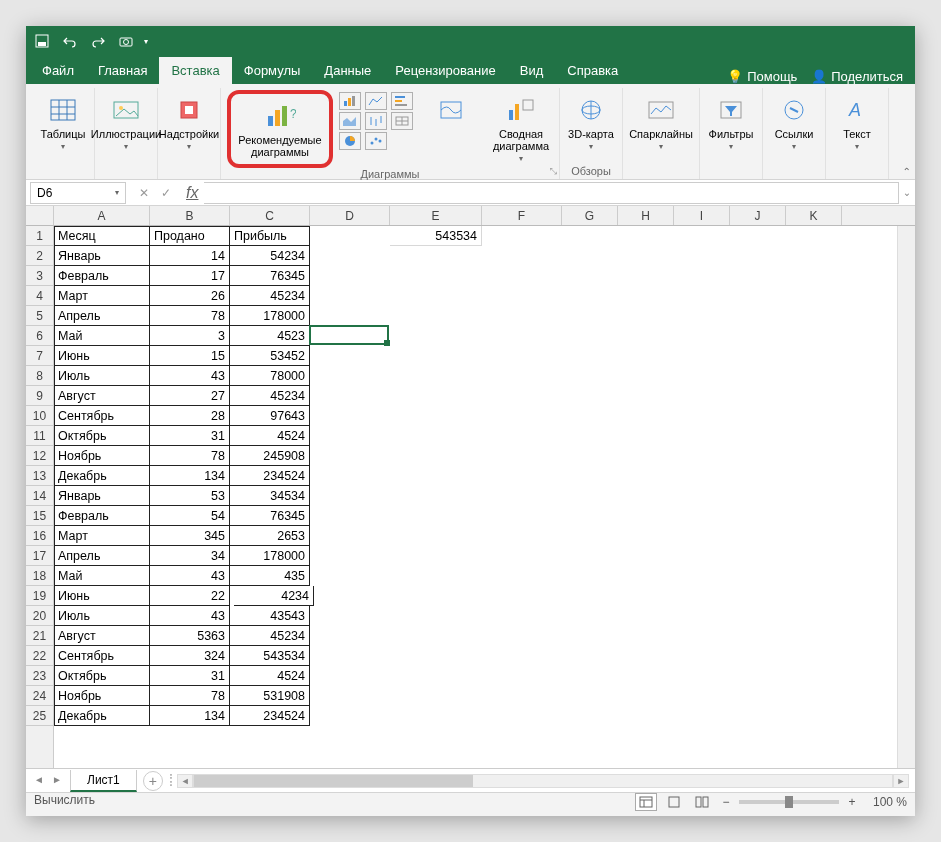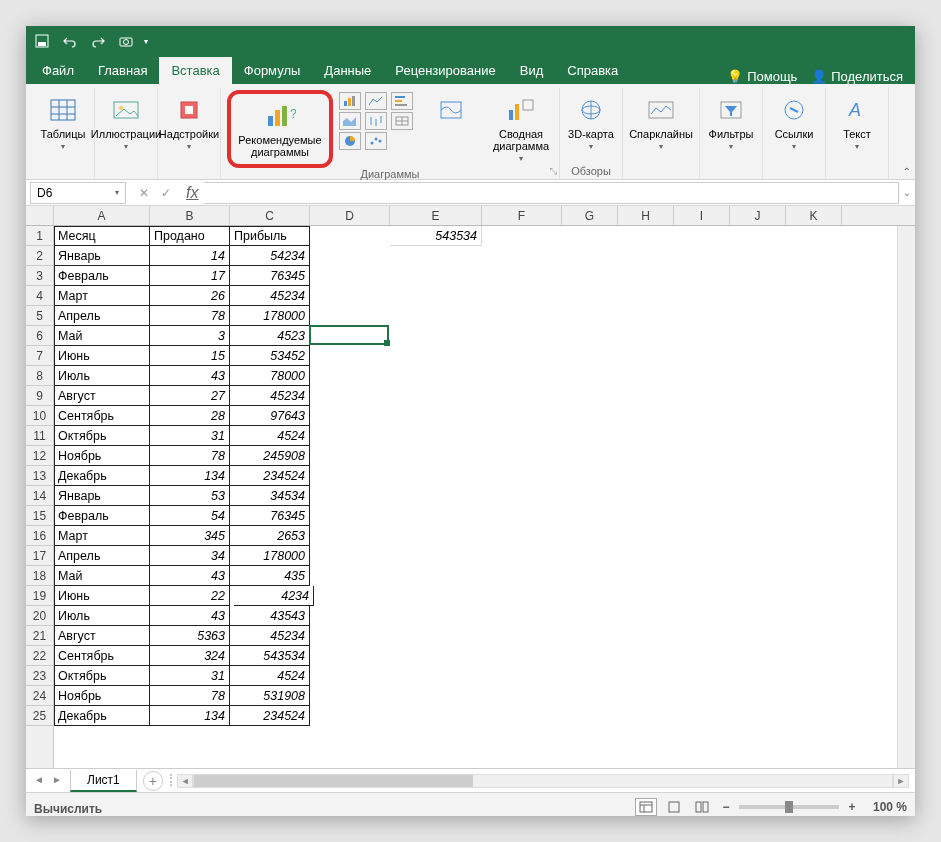--- a/index.html
+++ b/index.html
@@ -47,41 +47,41 @@
 .formula-input { flex: 1; height: 22px; border: 1px solid #ccc; border-left: none; padding: 0 6px; font-size: 12px; }
 .fb-expand { width: 16px; text-align: center; color: #888; font-size: 10px; cursor: pointer; }
 .grid-corner { width: 28px; height: 20px; background: #f0f0f0; border-right: 1px solid #ccc; border-bottom: 1px solid #bbb; }
 .col-headers { height: 20px; display: flex; background: #f0f0f0; border-bottom: 1px solid #bbb; flex: 1; }
 .col-header { border-right: 1px solid #ccc; text-align: center; font-size: 12px; color: #444; line-height: 20px; cursor: pointer; }
 .row-headers { width: 28px; background: #f0f0f0; border-right: 1px solid #ccc; }
 .row-header { height: 20px; border-bottom: 1px solid #ccc; text-align: center; font-size: 12px; color: #444; line-height: 20px; cursor: pointer; }
 .cells { position: relative; flex: 1; }
 .cell { position: absolute; border-right: 1px solid #d8d8d8; border-bottom: 1px solid #d8d8d8; font-size: 12.5px; padding: 0 4px; line-height: 20px; overflow: hidden; white-space: nowrap; height: 20px; }
 .cell.data-border { border-right: 1px solid #222; border-bottom: 1px solid #222; }
-.cell.right { text-align: right; font-style: italic; }
+.cell.right { text-align: right; }
 .active-cell { position: absolute; border: 2px solid #217346; pointer-events: none; }
 .active-handle { position: absolute; width: 6px; height: 6px; background: #217346; right: -3px; bottom: -3px; }
 .grid-wrap { display: flex; flex-direction: column; flex: 1; }
 .grid-top { display: flex; }
 .grid-body { display: flex; flex: 1; overflow: hidden; }
 .vscroll { width: 18px; background: #f0f0f0; border-left: 1px solid #ddd; }
 
 
 .sheet-tabs { height: 24px; background: #fff; border-top: 1px solid #ccc; display: flex; align-items: center; }
 .sheet-nav { display: flex; padding: 0 6px; gap: 4px; }
 .sheet-nav-btn { width: 14px; height: 14px; color: #888; font-size: 10px; cursor: pointer; text-align: center; }
 .sheet-tab { padding: 3px 16px; border: 1px solid #ccc; border-top: none; background: #fff; font-size: 12px; cursor: pointer; border-bottom: 2px solid #217346; }
 .sheet-add { width: 20px; height: 20px; border: 1px solid #ccc; border-radius: 50%; text-align: center; line-height: 18px; margin-left: 6px; color: #888; font-size: 14px; cursor: pointer; }
 .hscroll { flex: 1; height: 16px; margin: 0 6px; display: flex; align-items: center; }
 .hscroll-track { flex: 1; height: 14px; background: #f0f0f0; border: 1px solid #ddd; position: relative; }
 .hscroll-thumb { position: absolute; left: 0; width: 40%; height: 100%; background: #cdcdcd; }
 .hscroll-arrow { width: 16px; height: 14px; background: #f0f0f0; border: 1px solid #ddd; text-align: center; font-size: 9px; line-height: 12px; color: #888; cursor: pointer; }
 
 
-.status-bar { height: 24px; background: #f3f3f3; border-top: 1px solid #d4d4d4; display: flex; align-items: flex-end; font-size: 12px; color: #555; padding: 0 8px; font-weight: bold; }
+.status-bar { height: 24px; background: #f3f3f3; border-top: 1px solid #d4d4d4; display: flex; align-items: flex-start; font-size: 12px; color: #555; padding: 0 8px; }
 .status-right { margin-left: auto; display: flex; align-items: center; gap: 6px; }
 .view-btn { width: 22px; height: 18px; border: 1px solid transparent; display: flex; align-items: center; justify-content: center; cursor: pointer; }
 .view-btn.active { border-color: #aaa; background: #fff; }
 .zoom-slider { width: 100px; height: 4px; background: #ccc; position: relative; }
 .zoom-thumb { position: absolute; width: 8px; height: 12px; background: #888; top: -4px; left: 46px; }
 .zoom-btn { width: 14px; text-align: center; cursor: pointer; }
 
 svg { display: block; }
 </style>
 </head>

